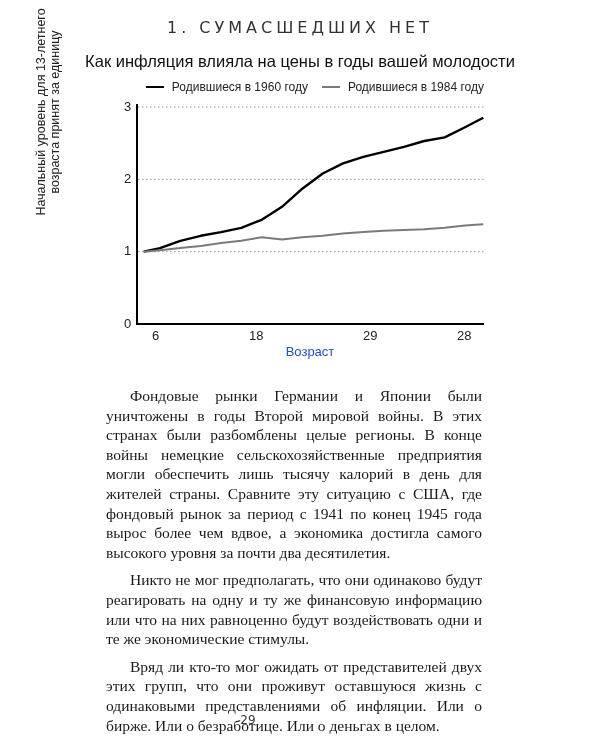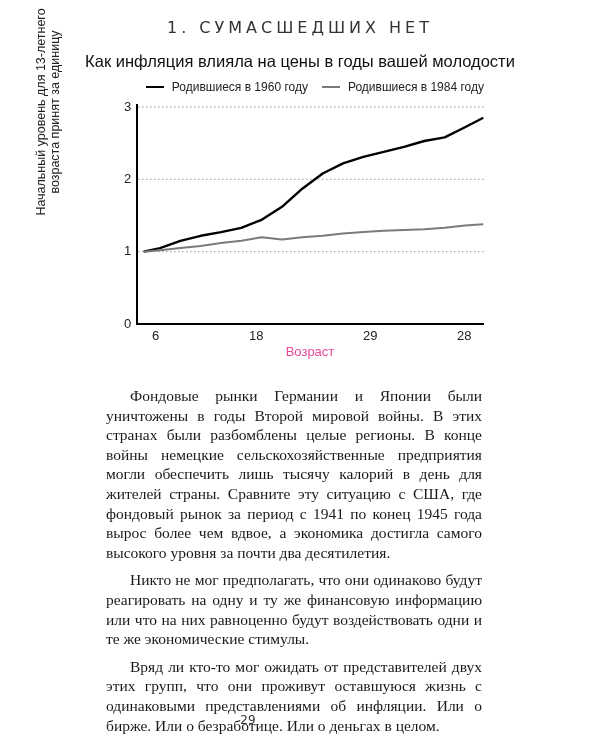--- a/index.html
+++ b/index.html
@@ -12,21 +12,21 @@
     font-family:"Liberation Sans", sans-serif; font-size:12px; color:#222; }
   .legend-item { display:flex; align-items:center; gap:8px; }
   .legend-swatch { width:18px; height:0; border-top:2.5px solid #000; }
   .legend-swatch.gray { border-top:2px solid #7a7a7a; }
   svg.chart { position:absolute; top:0; left:0; }
   .ylabel { position:absolute; left:60px; top:170px; width:150px;
     font-family:"Liberation Sans", sans-serif; font-size:12.5px; line-height:14px; color:#222; text-align:center;
     transform-origin:0 0; transform:translate(34px, 224px) rotate(-90deg); left:0; top:0; width:224px; }
   .tick { position:absolute; font-family:"Liberation Sans", sans-serif; font-size:13px; color:#222; }
   .xlabel { position:absolute; top:344px; left:0; width:600px; text-align:center;
-    font-family:"Liberation Sans", sans-serif; font-size:13px; color:#ec4899; padding-left:20px; box-sizing:border-box; }
+    font-family:"Liberation Sans", sans-serif; font-size:13px; color:#1d4ed8; padding-left:20px; box-sizing:border-box; }
   .body-text { position:absolute; top:378px; left:98px; width:392px;
     font-family:"Liberation Serif", serif; font-size:15.5px; line-height:19.6px; color:#1a1a1a; text-align:justify; }
   .body-text p { margin:8px; text-indent:24px; }
   .folio { position:absolute; top:713px; left:0; width:496px; text-align:center;
     font-family:"DejaVu Sans", sans-serif; font-size:12px; color:#333; }
 </style>
 </head>
 <body>
 
 <div class="running-head">1. СУМАСШЕДШИХ НЕТ</div>

